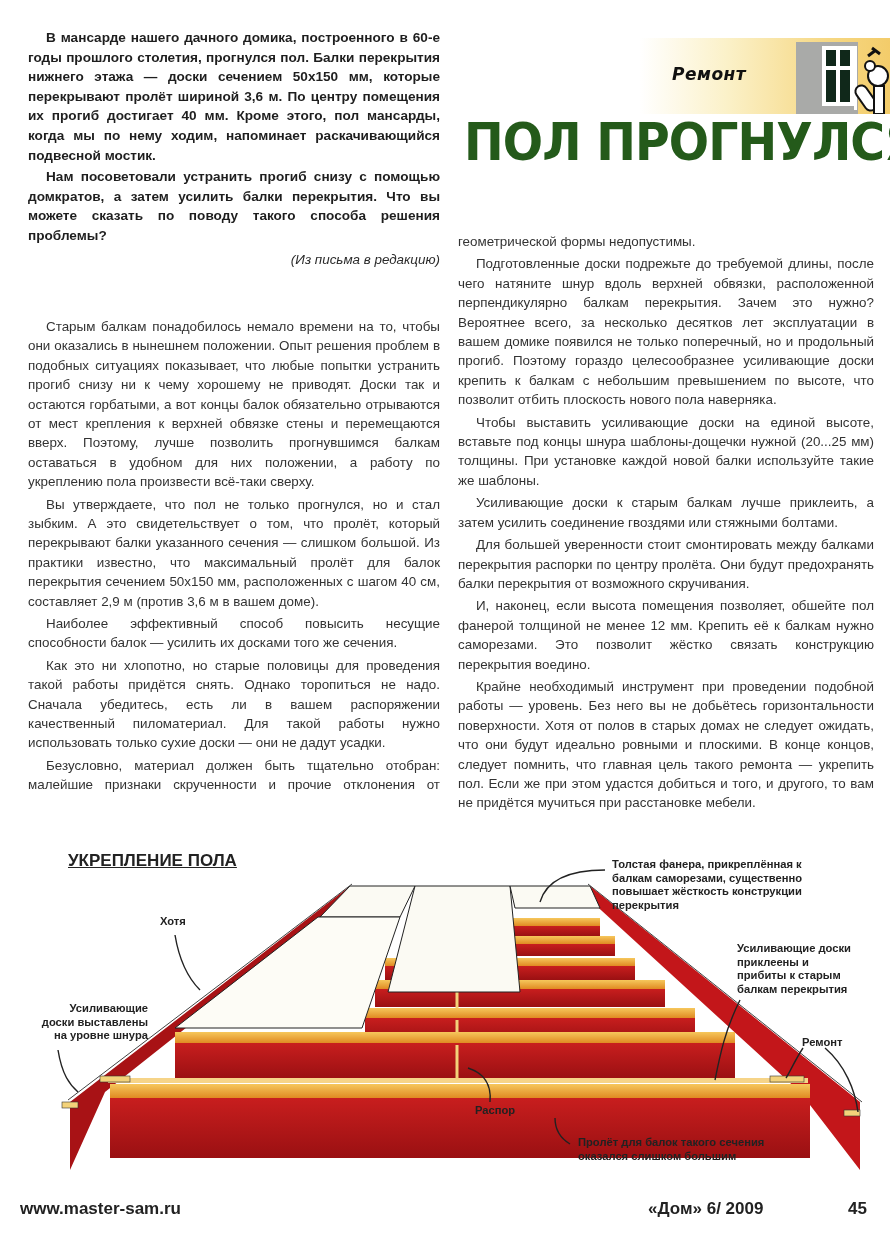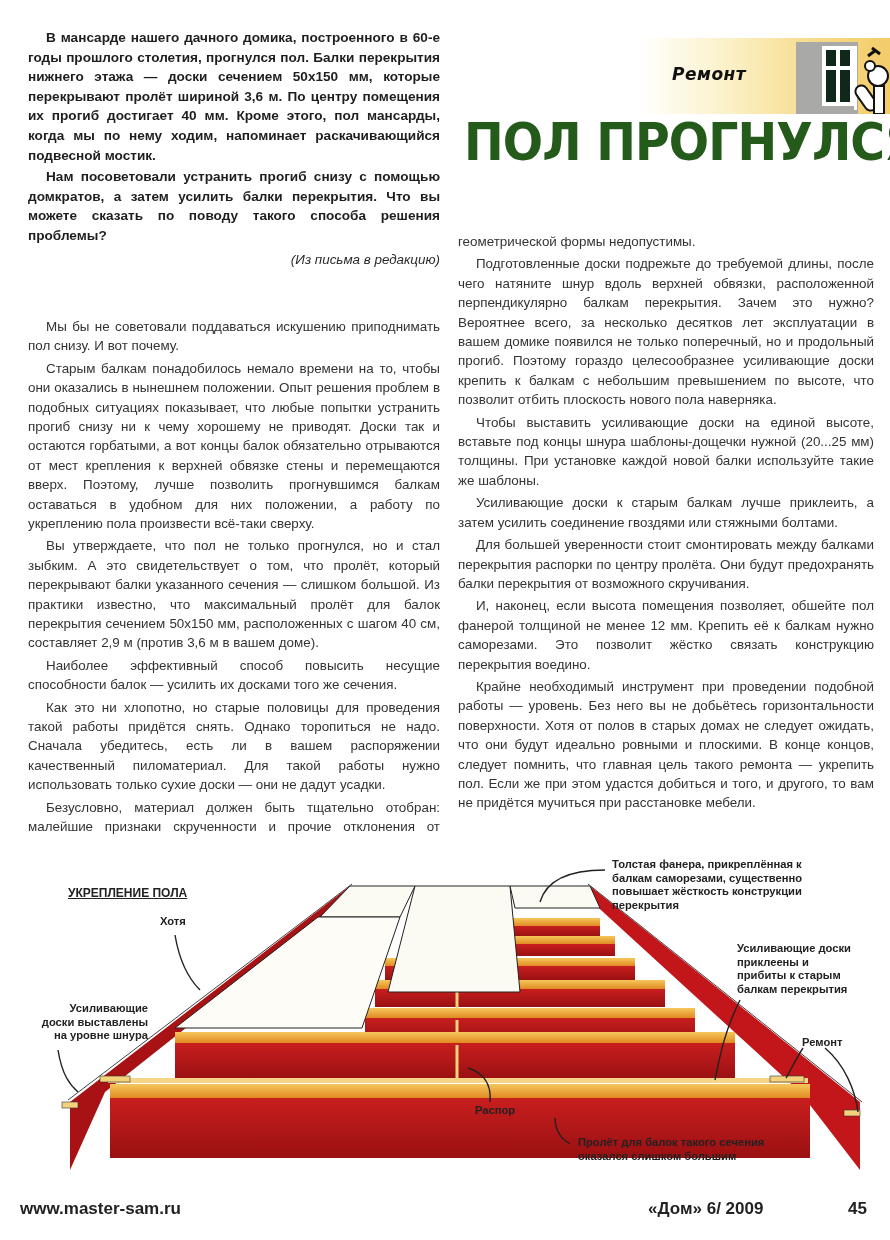--- a/index.html
+++ b/index.html
@@ -25,40 +25,39 @@
 
   #title { position: absolute; left: 464px; top: 112px; width: 420px; font-family: "DejaVu Sans", sans-serif;
            font-weight: bold; font-size: 51px; line-height: 62px; color: #245a1a; letter-spacing: -1px;
            transform: scaleX(0.93); transform-origin: left center; white-space: nowrap; }
 
   
   #figure { position: absolute; left: 0; top: 840px; width: 890px; height: 340px; }
   #figure svg { position: absolute; left: 0; top: 0; }
   .cap { position: absolute; font-family: "Liberation Sans", sans-serif; font-weight: bold; font-size: 11.2px;
          line-height: 13.6px; color: #222; }
-  #fig-title { left: 68px; top: 14px; font-size: 12px; text-decoration: underline; margin-top: 33px; }
+  #fig-title { left: 68px; top: 14px; font-size: 17px; text-decoration: underline; }
 
   
   .footer { position: absolute; top: 1199px; font-family: "Liberation Sans", sans-serif; font-weight: bold;
             font-size: 17px; color: #222; }
   #footer-site { left: 20px; }
   #footer-issue { left: 648px; }
   #footer-page { left: 848px; }
 </style>
 </head>
 <body>
 
 <div id="col-left" class="col">
   <div class="lead">
     <p>В мансарде нашего дачного домика, построенного в 60-е годы прошлого столетия, прогнулся пол. Балки перекрытия нижнего этажа — доски сечением 50х150 мм, которые перекрывают пролёт шириной 3,6 м. По центру помещения их прогиб достигает 40 мм. Кроме этого, пол мансарды, когда мы по нему ходим, напоминает раскачивающийся подвесной мостик.</p>
     <p>Нам посоветовали устранить прогиб снизу с помощью домкратов, а затем усилить балки перекрытия. Что вы можете сказать по поводу такого способа решения проблемы?</p>
   </div>
   <div class="signature">(Из письма в редакцию)</div>
   <div class="body-text">
-    <p>Мы бы не советовали поддаваться искушению приподнимать пол снизу. И вот почему.</p>
     <p>Старым балкам понадобилось немало времени на то, чтобы они оказались в нынешнем положении. Опыт решения проблем в подобных ситуациях показывает, что любые попытки устранить прогиб снизу ни к чему хорошему не приводят. Доски так и остаются горбатыми, а вот концы балок обязательно отрываются от мест крепления к верхней обвязке стены и перемещаются вверх. Поэтому, лучше позволить прогнувшимся балкам оставаться в удобном для них положении, а работу по укреплению пола произвести всё-таки сверху.</p>
     <p>Вы утверждаете, что пол не только прогнулся, но и стал зыбким. А это свидетельствует о том, что пролёт, который перекрывают балки указанного сечения — слишком большой. Из практики известно, что максимальный пролёт для балок перекрытия сечением 50х150 мм, расположенных с шагом 40 см, составляет 2,9 м (против 3,6 м в вашем доме).</p>
     <p>Наиболее эффективный способ повысить несущие способности балок — усилить их досками того же сечения.</p>
     <p>Как это ни хлопотно, но старые половицы для проведения такой работы придётся снять. Однако торопиться не надо. Сначала убедитесь, есть ли в вашем распоряжении качественный пиломатериал. Для такой работы нужно использовать только сухие доски — они не дадут усадки.</p>
     <p style="text-align-last: justify;">Безусловно, материал должен быть тщательно отобран: малейшие признаки скрученности и прочие отклонения от</p>
   </div>
 </div>
 
 <div id="rubric">
   <span id="rubric-label">Ремонт</span>

